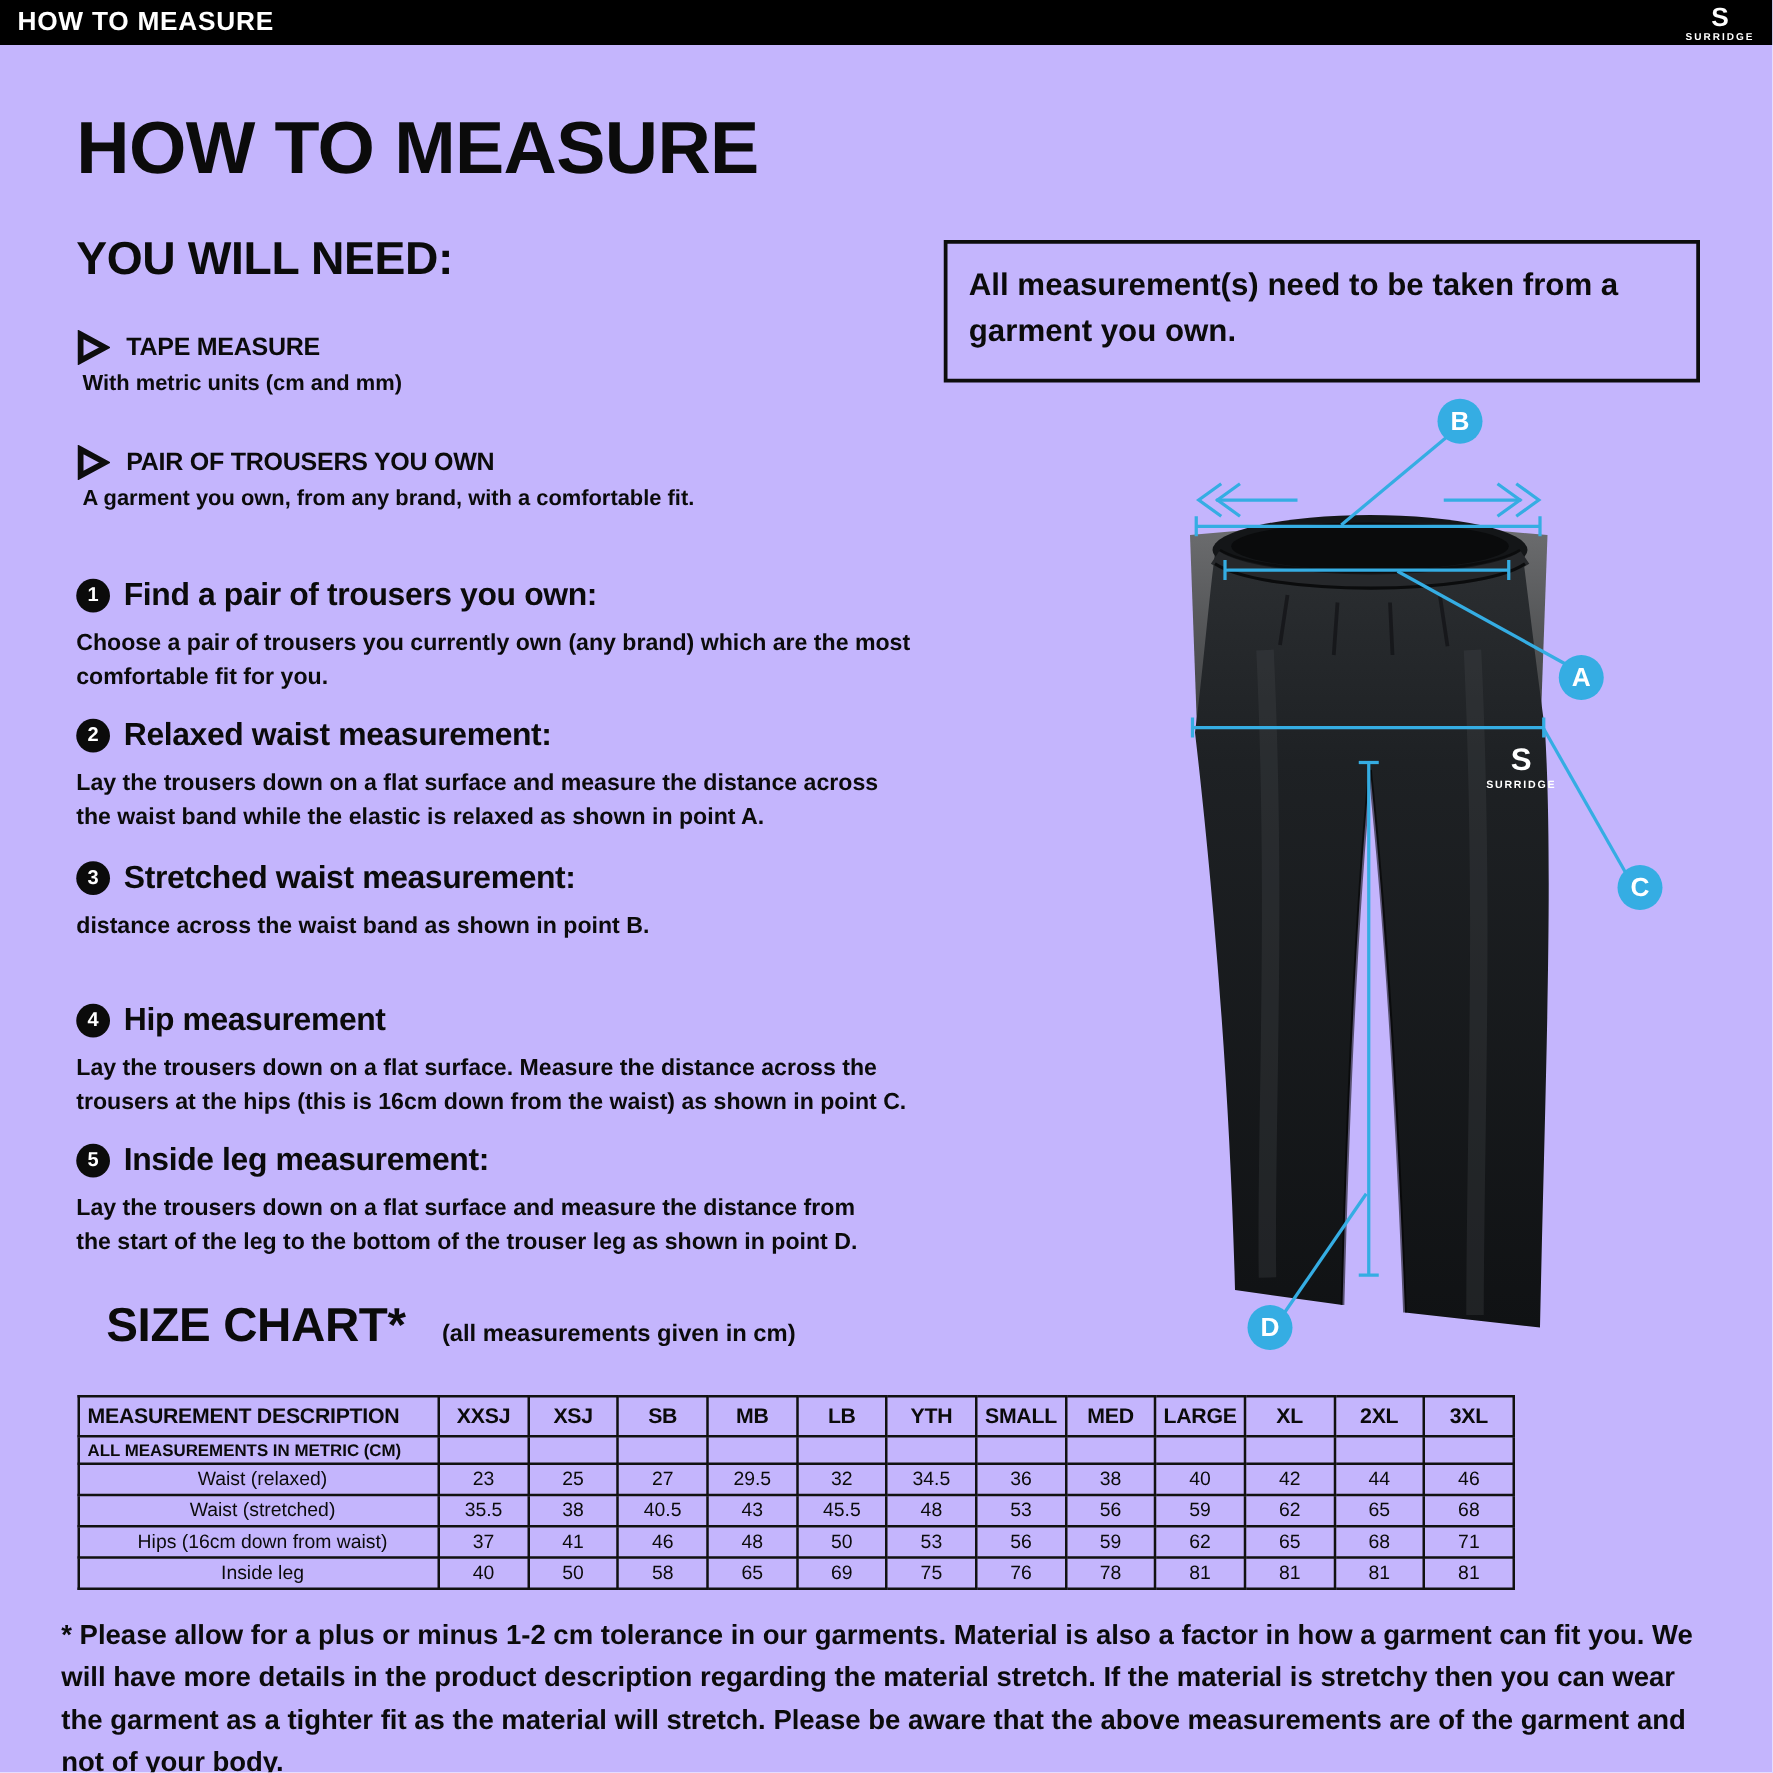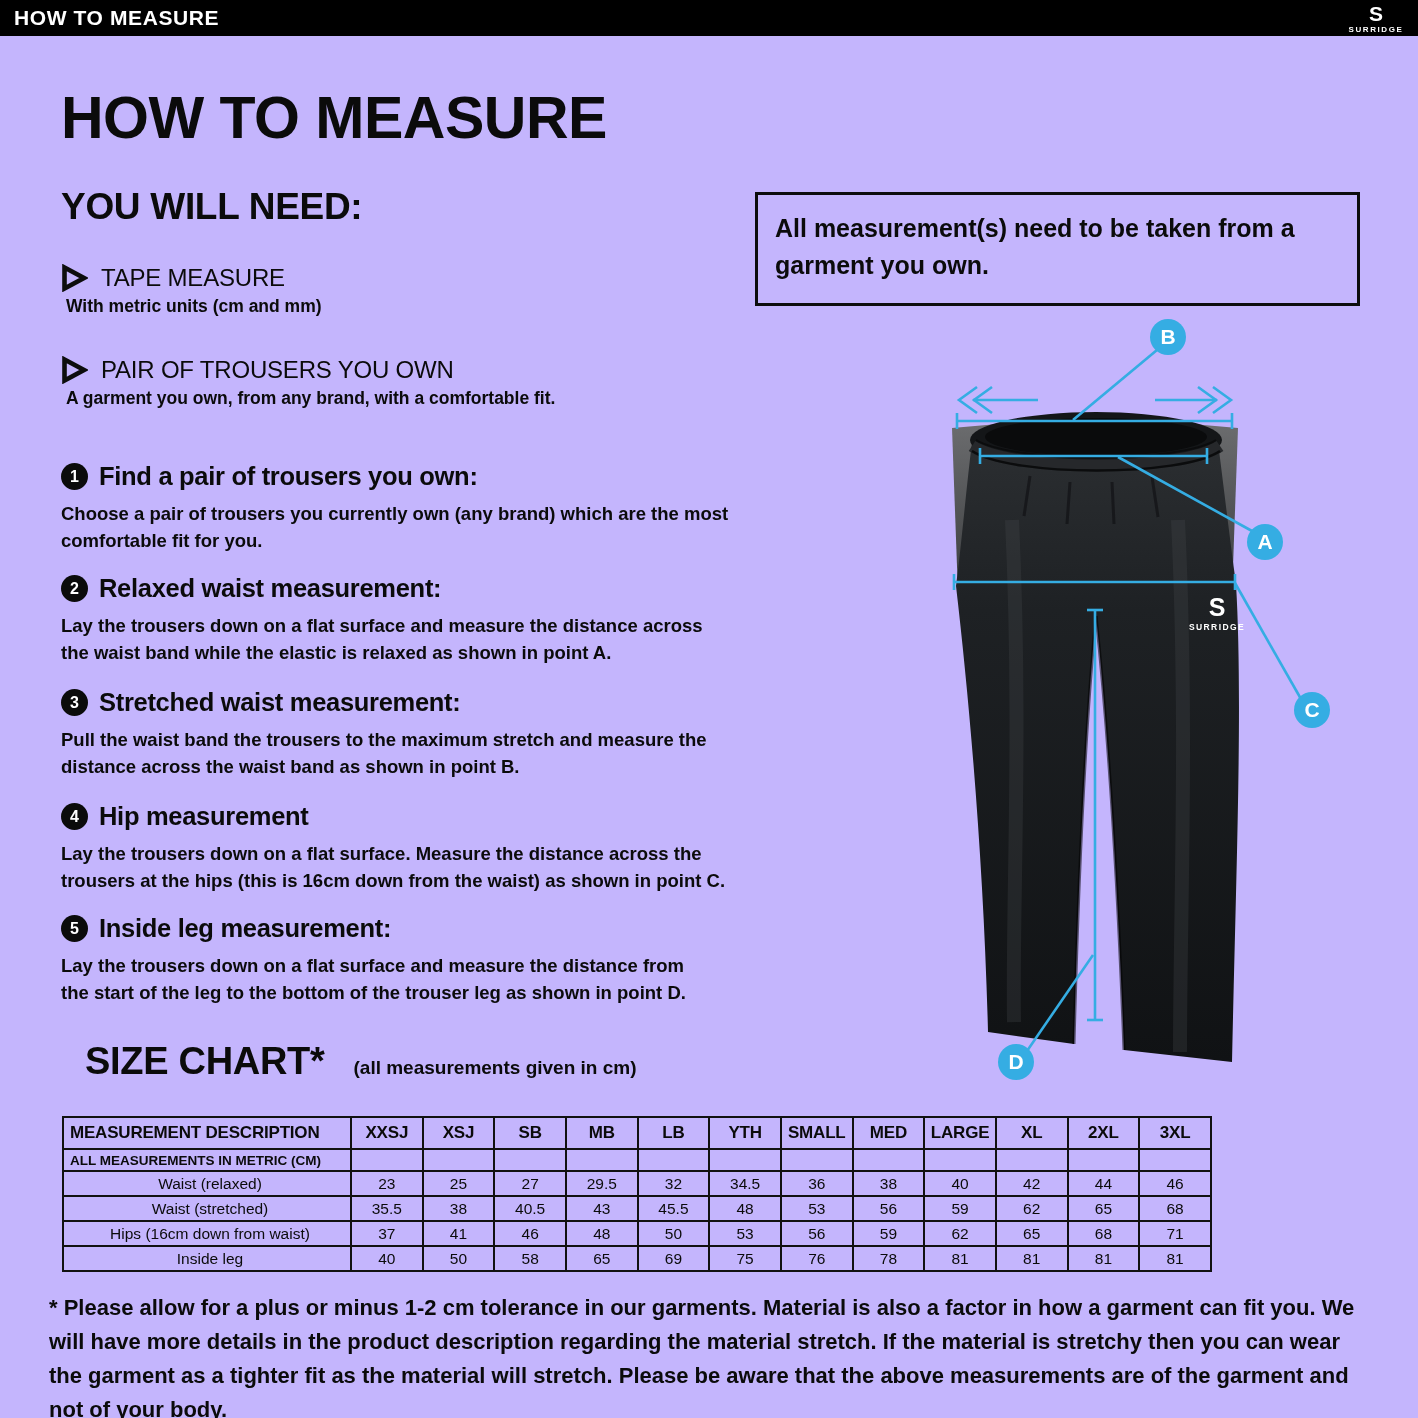--- a/index.html
+++ b/index.html
@@ -11,21 +11,21 @@
   .topbar-title{color:#fff;font-weight:700;font-size:21px;letter-spacing:.6px;margin-left:14px;white-space:nowrap;}
   .topbar-logo{position:absolute;right:10px;top:1px;}
 
   
   .page-title{position:absolute;left:61px;top:84px;font-size:59px;font-weight:800;letter-spacing:-.5px;white-space:nowrap;}
   .need-heading{position:absolute;left:61px;top:186px;font-size:37px;font-weight:800;letter-spacing:-.3px;white-space:nowrap;}
 
   
   .need-item{position:absolute;left:61px;}
   .need-head{display:flex;align-items:center;gap:13px;}
-  .need-title{font-size:24px;font-weight:400;letter-spacing:-.2px;white-space:nowrap;}
+  .need-title{font-size:20px;font-weight:700;letter-spacing:-.2px;white-space:nowrap;}
   .need-desc{margin:4px 0 0 5px;font-size:17.5px;font-weight:700;white-space:nowrap;}
 
   
   .step{position:absolute;left:61px;width:780px;}
   .step-head{display:flex;align-items:center;gap:11px;}
   .badge{width:27px;height:27px;border-radius:50%;background:#0b0b0b;color:#fff;font-weight:700;font-size:16px;display:flex;align-items:center;justify-content:center;flex:0 0 27px;}
   .step-title{font-size:25.5px;font-weight:800;letter-spacing:-.3px;white-space:nowrap;}
   .step-body{margin-top:9px;font-size:18.5px;font-weight:700;line-height:1.48;}
   .step-body div{white-space:nowrap;}
 
@@ -114,21 +114,20 @@
         <div>the waist band while the elastic is relaxed as shown in point A.</div>
     </div>
   </div>
 
   <div class="step" style="top:688px">
     <div class="step-head">
       <span class="badge">3</span>
       <span class="step-title">Stretched waist measurement:</span>
     </div>
     <div class="step-body">
-      <div>Pull the waist band the trousers to the maximum stretch and measure the</div>
         <div>distance across the waist band as shown in point B.</div>
     </div>
   </div>
 
   <div class="step" style="top:802px">
     <div class="step-head">
       <span class="badge">4</span>
       <span class="step-title">Hip measurement</span>
     </div>
     <div class="step-body">

